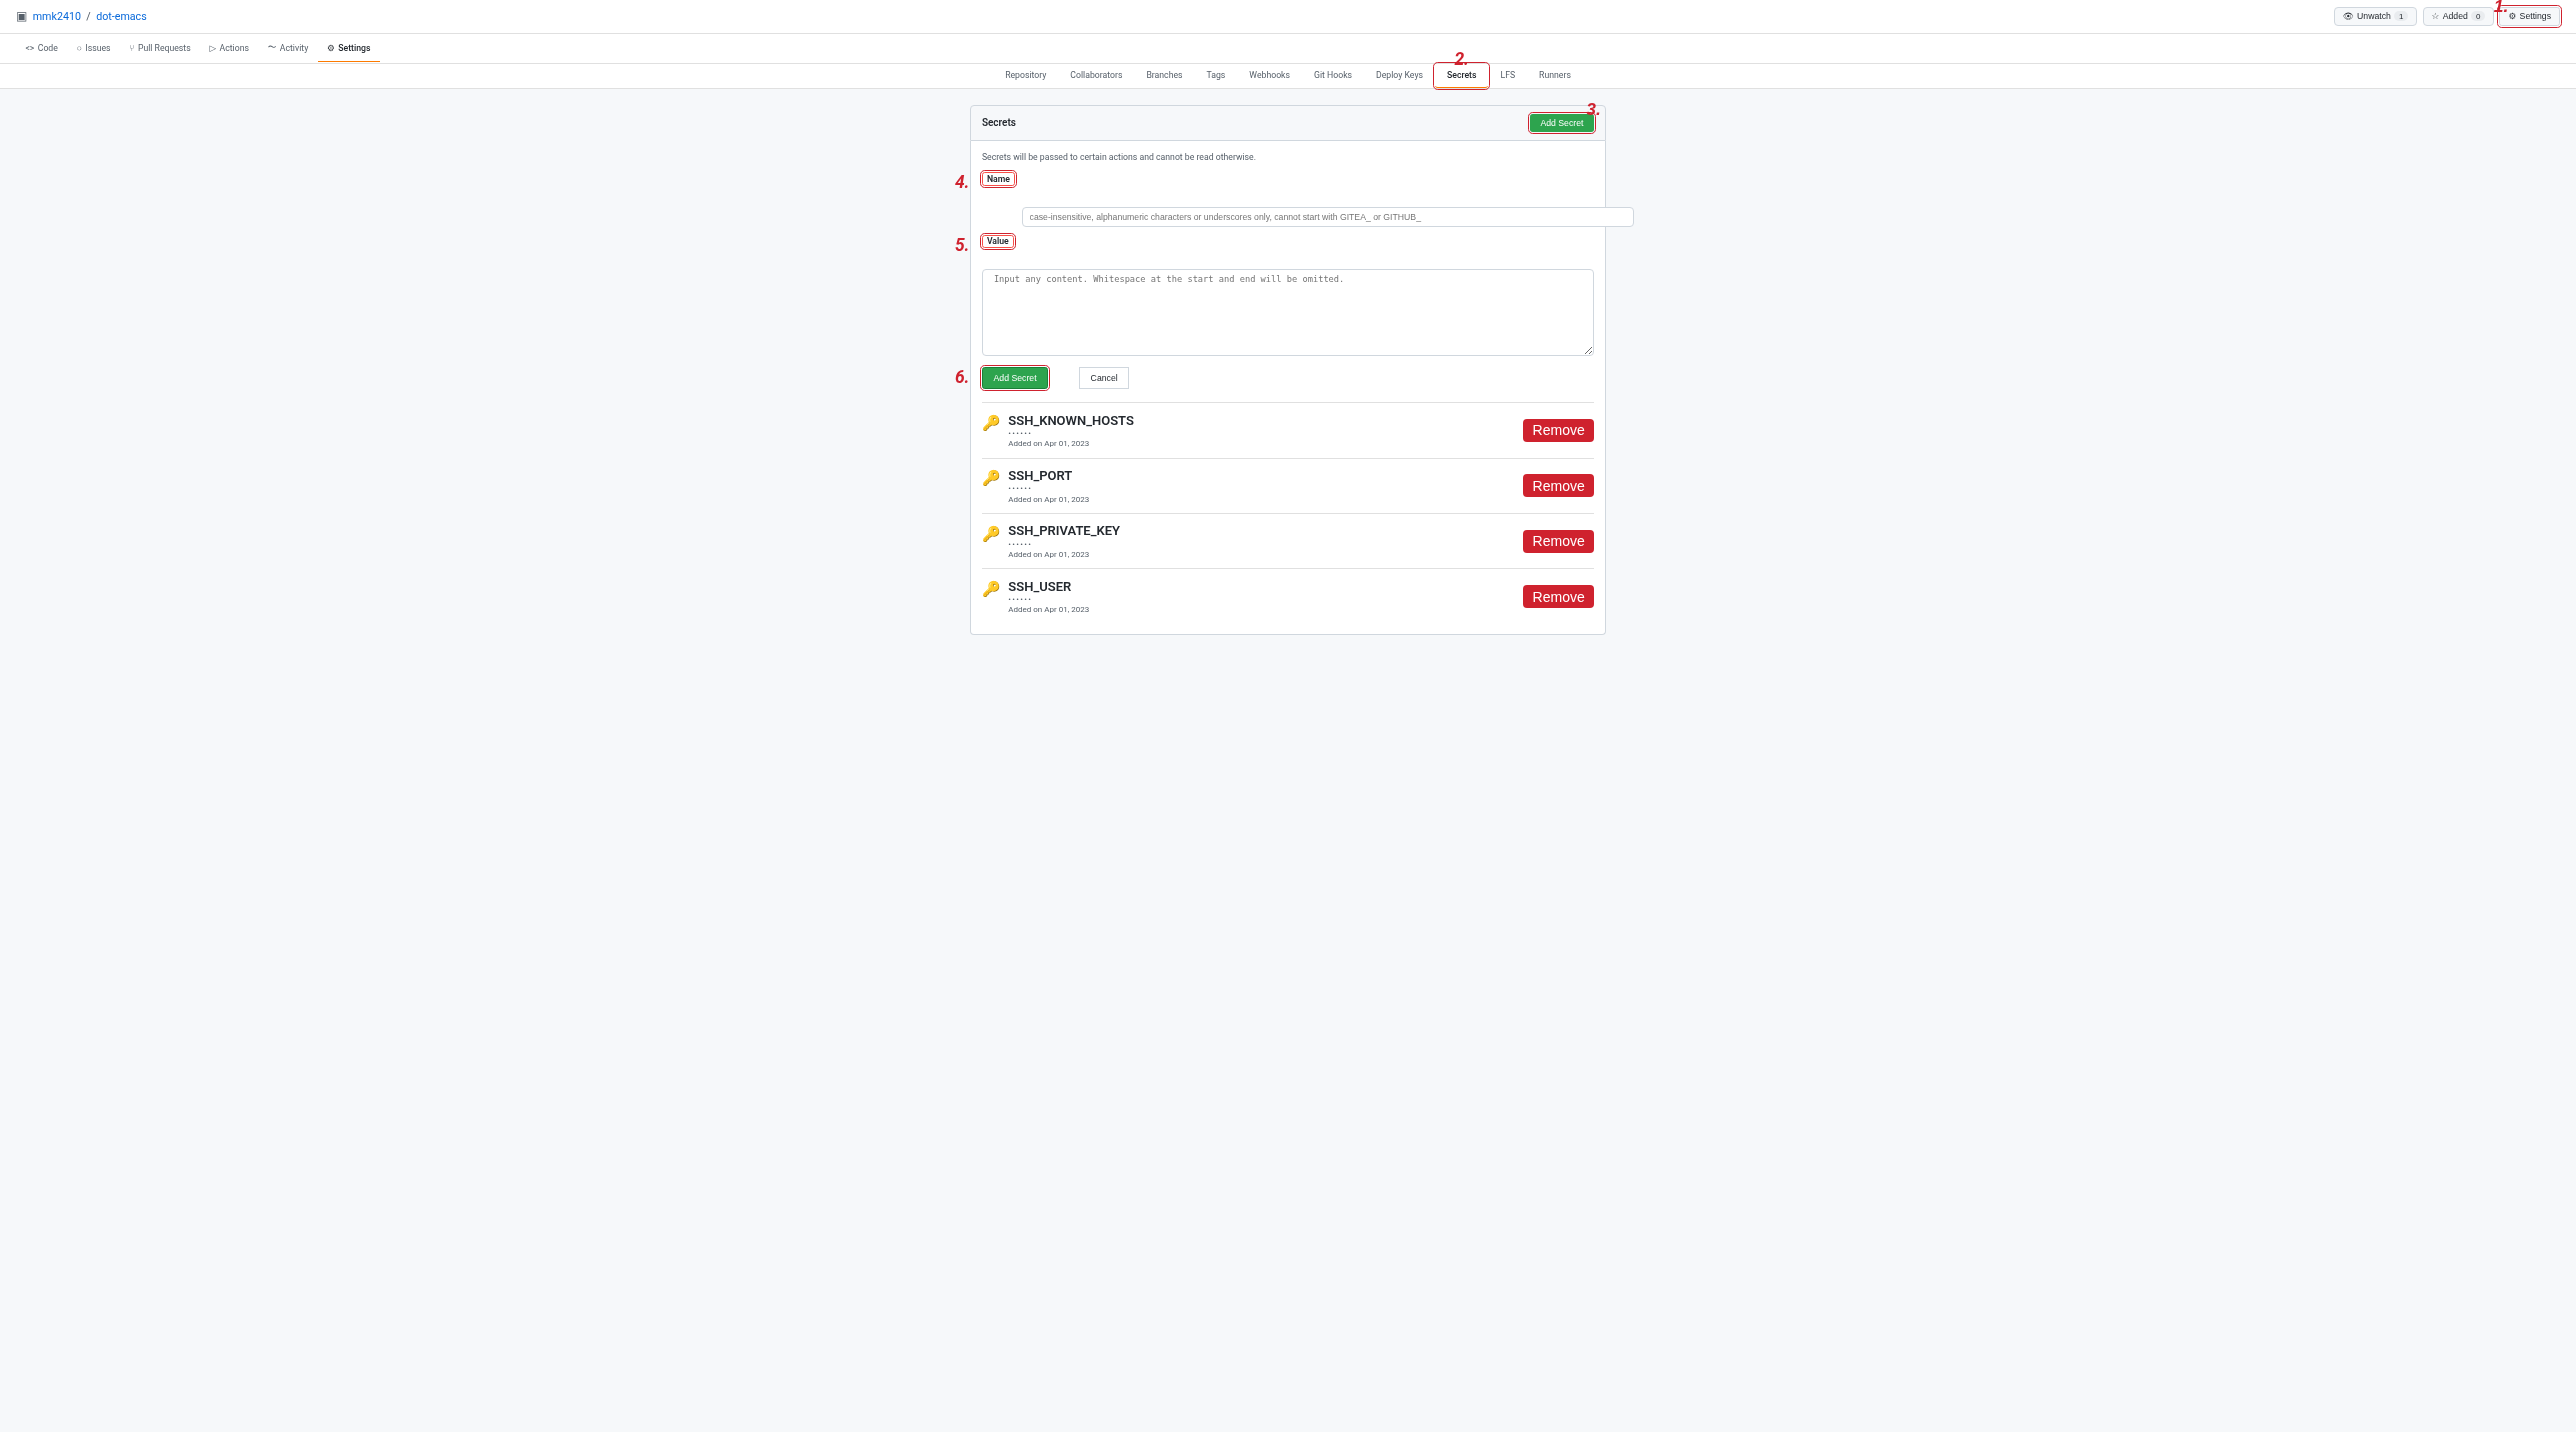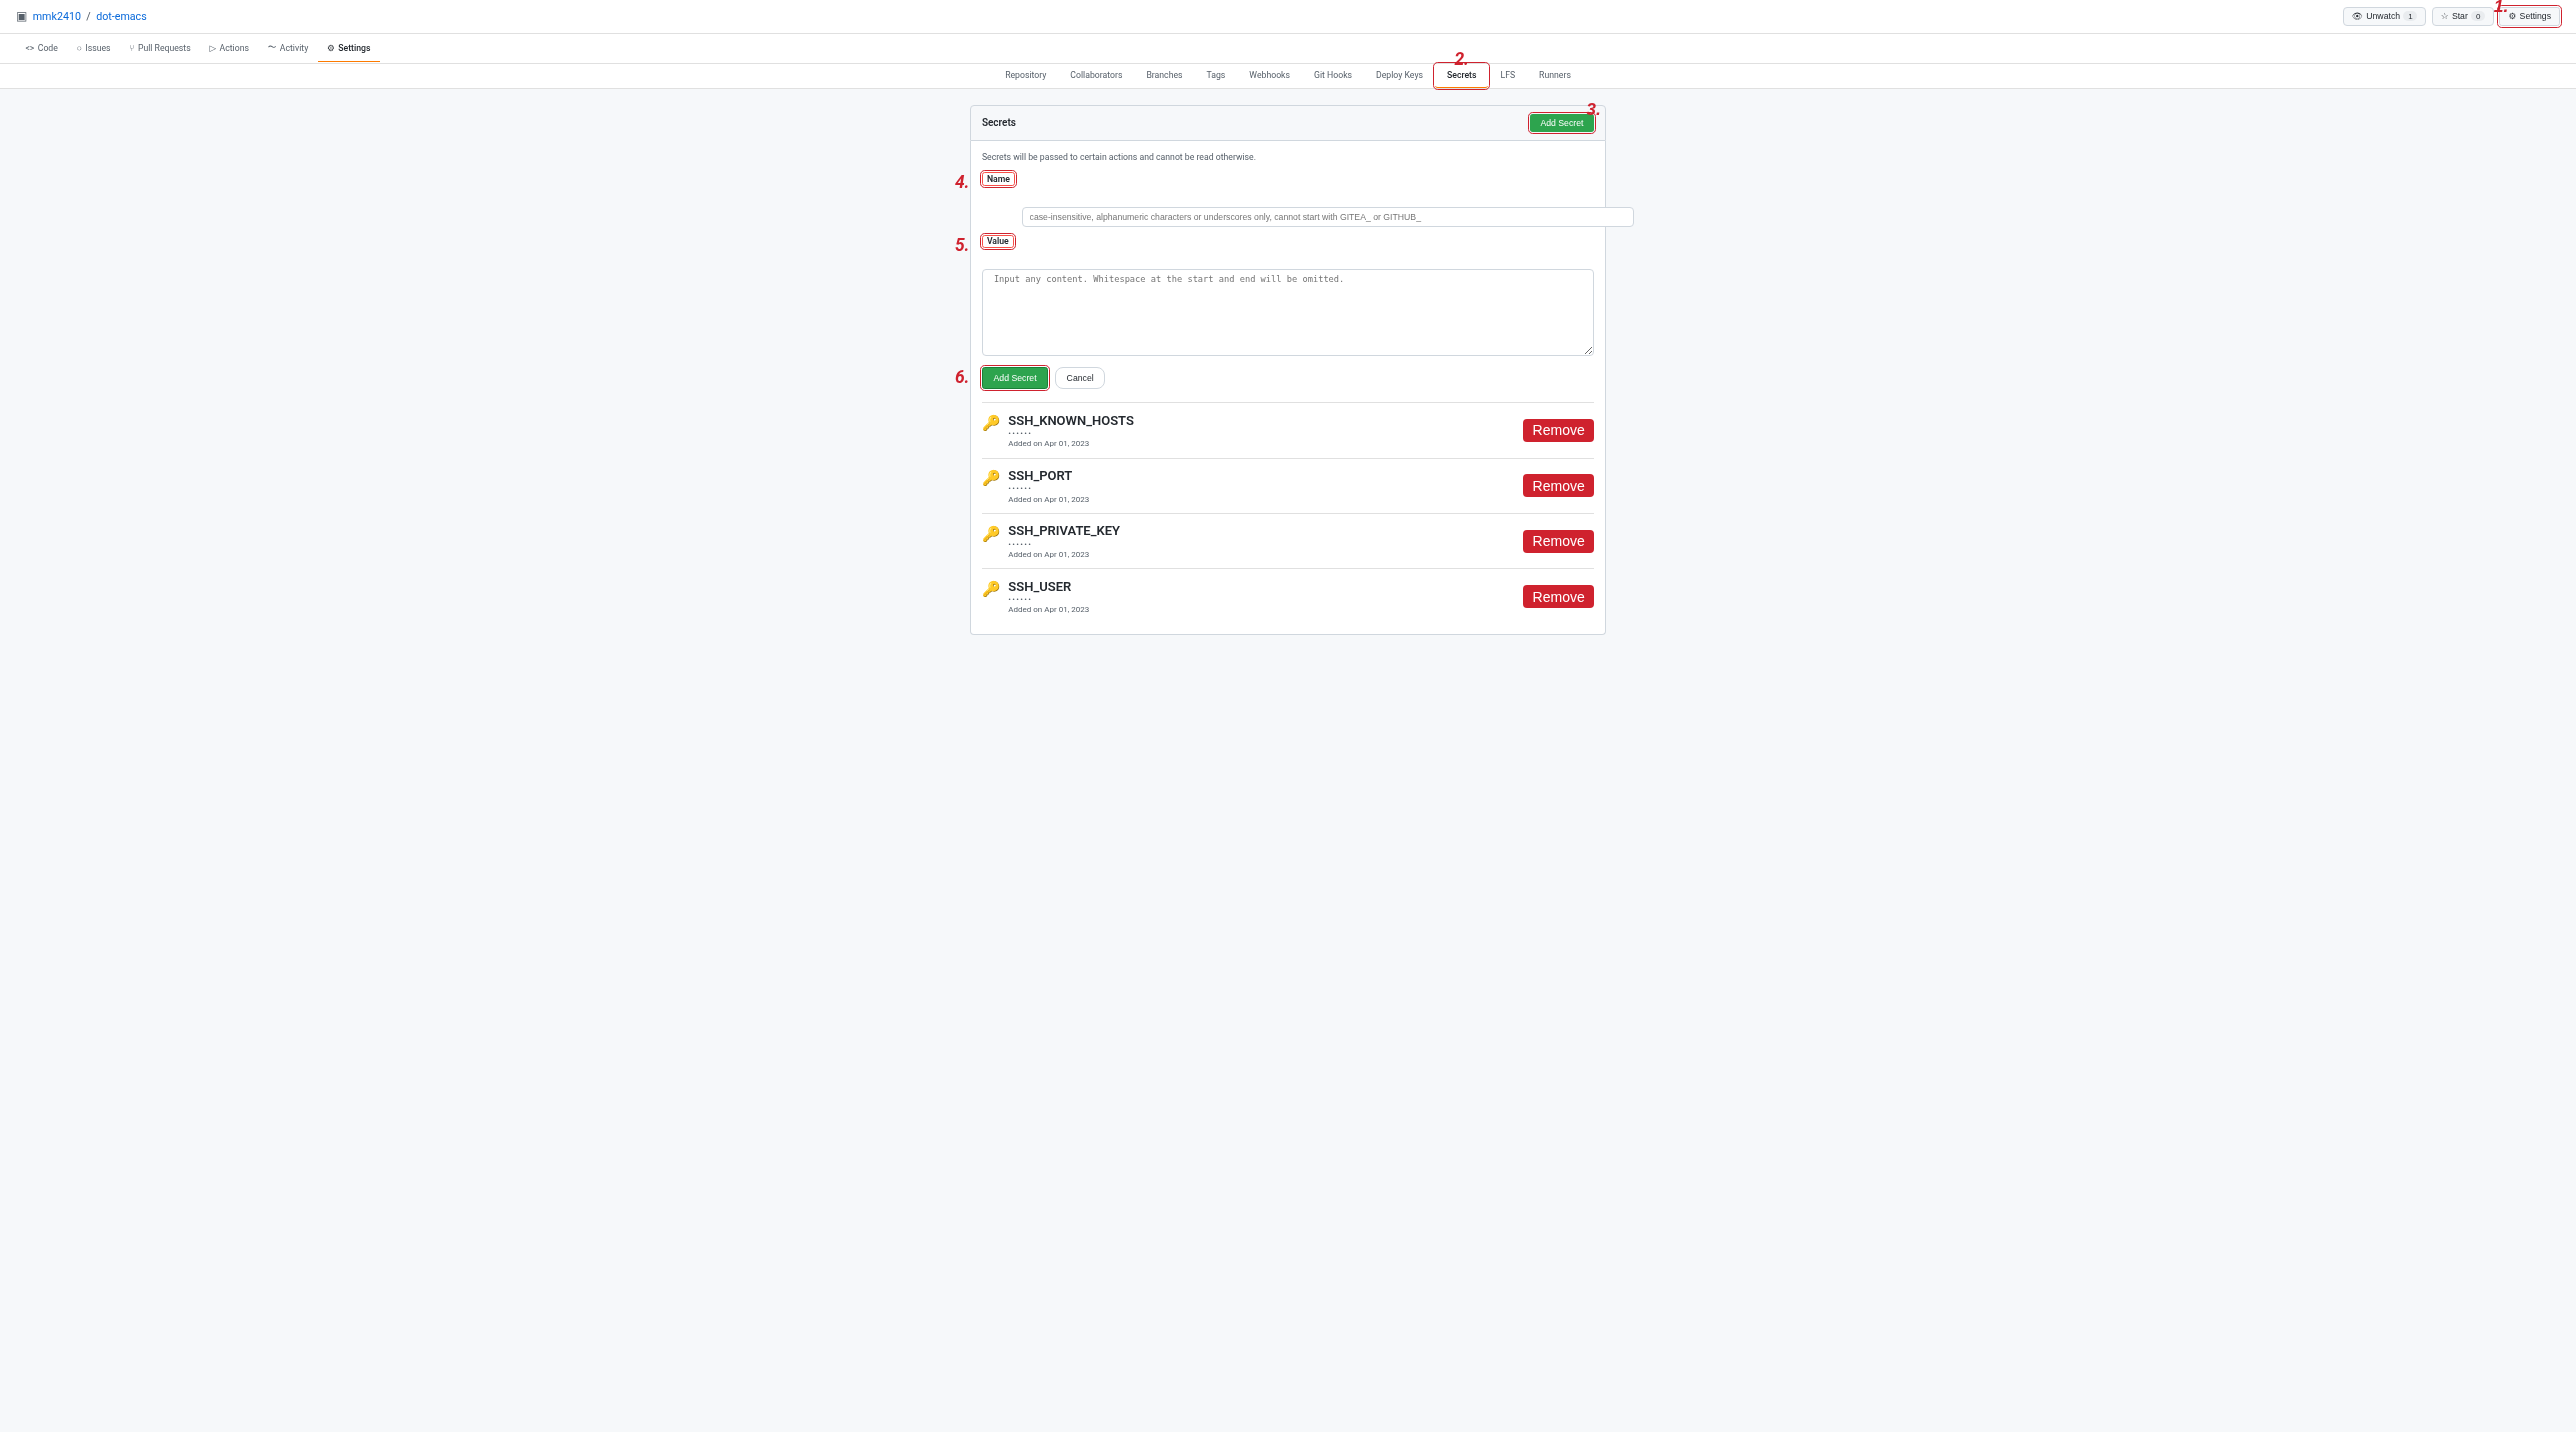--- a/index.html
+++ b/index.html
@@ -190,24 +190,25 @@
       padding: 4.7px 10.7px;
       font-size: 8.7px;
       cursor: pointer;
       font-weight: 500;
       border: 1.3px solid #1a7f37;
     }
     .btn-cancel {
       background: transparent;
       color: #24292f;
       border: 0.7px solid #d0d7de;
-      border-radius: 8px;
+      border-radius: 0;
       padding: 4.7px 10.7px;
       font-size: 8.7px;
       cursor: pointer;
+      margin-left: 24px;
     }
 
     
     .secret-item {
       display: flex;
       align-items: center;
       justify-content: space-between;
       padding: 9.4px 0;
       border-top: 0.7px solid #e0e0e0;
     }
@@ -275,21 +276,21 @@
   </div>
 
   <div class="header-actions">
     <button class="header-btn">
       <span>👁</span>
       <span>Unwatch</span>
       <span class="count">1</span>
     </button>
     <button class="header-btn">
       <span>☆</span>
-      <span>Star</span>
+      <span>Added</span>
       <span class="count">0</span>
     </button>
     <button class="header-btn annotated-outline" style="position:relative;">
       <span>⚙</span>
       <span>Settings</span>
       <span class="annotation" style="position:absolute;top:-12px;left:-6.7px;">1.</span>
     </button>
   </div>
 </header>
 

